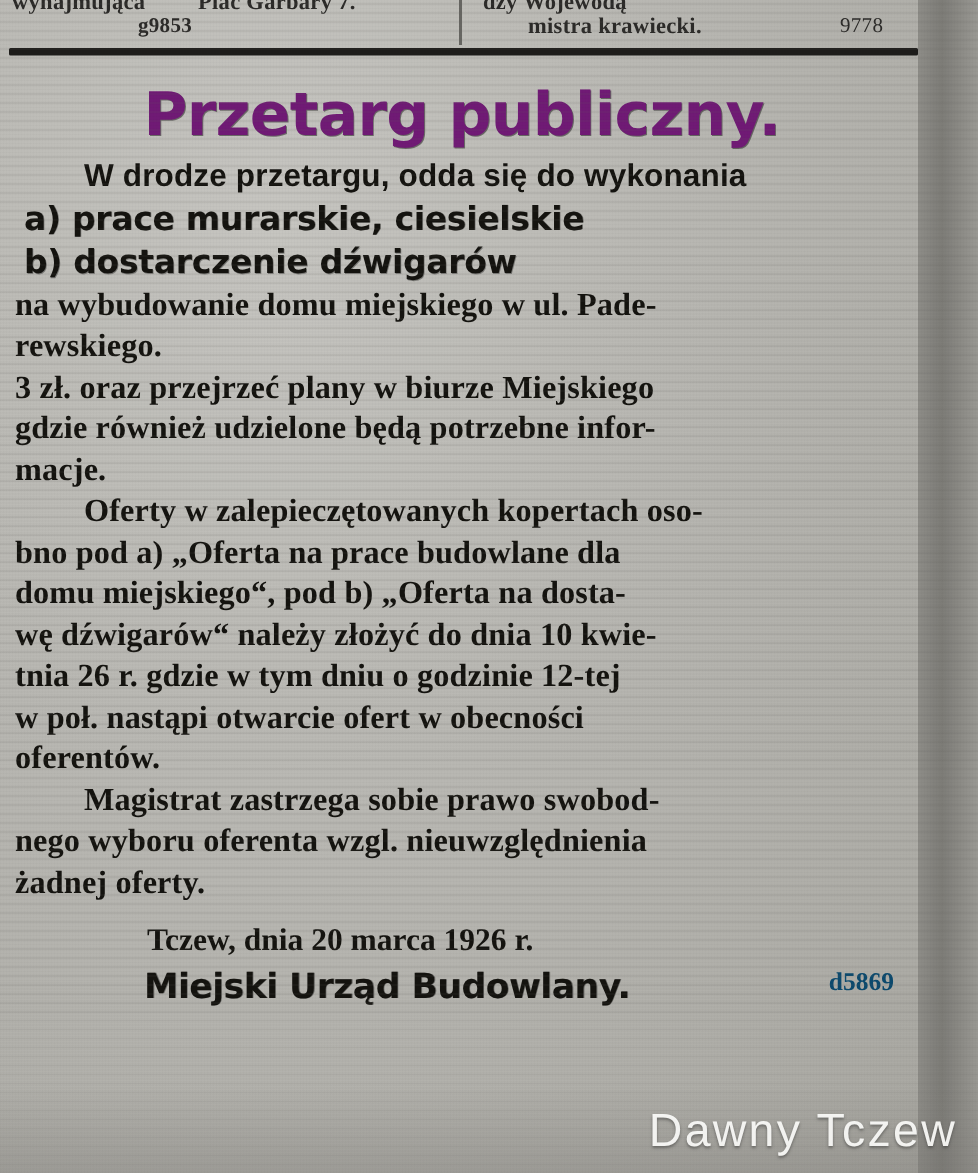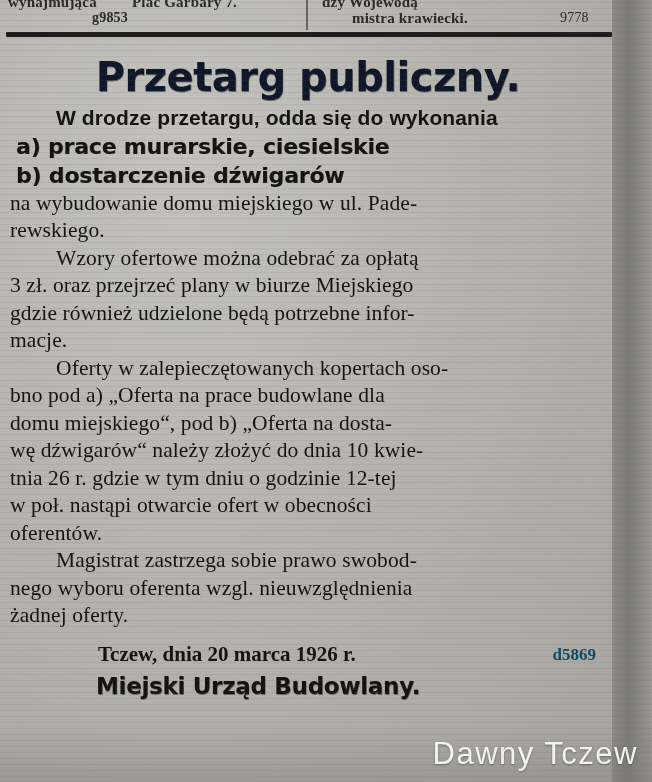--- a/index.html
+++ b/index.html
@@ -120,21 +120,21 @@
 
   .headline {
     font-family: "DejaVu Sans", sans-serif;
     font-weight: bold;
     font-size: 40px;
     letter-spacing: -0.5px;
     text-align: center;
     margin: 14px 0 6px 0;
     padding-left: 4px;
     text-shadow: 0.6px 0.6px 0 rgba(0,0,0,.45);
-    color: #0f172a;
+    color: #701a75;
   }
 
   .lead {
     font-family: Liberation Sans, sans-serif;
     font-weight: bold;
     font-size: 21px;
     text-indent: 46px;
     margin: 0 0 2px 0;
     padding: 0 4px 0 10px;
     line-height: 1.12;
@@ -146,21 +146,21 @@
     font-weight: bold;
     font-size: 22px;
     margin: 4px 0 1px 0;
     padding-left: 16px;
     letter-spacing: -.2px;
     text-shadow: 0.5px 0.4px 0 rgba(0,0,0,.35);
   }
 
   .para {
     font-family: "Liberation Serif", serif;
-    font-weight: normal;
+    font-weight: bold;
     font-size: 21.5px;
     line-height: 1.18;
     margin: 3px 0 0 0;
     padding: 0 16px 0 10px;
     letter-spacing: .1px;
     text-align: justify;
   }
   .para.indent { text-indent: 46px; }
   .para.tight { line-height: 1.14; }
 
@@ -244,21 +244,20 @@
     <div class="headline">Przetarg publiczny.</div>
 
     <div class="lead">W drodze przetargu, odda się do wykonania</div>
 
     <div class="bold-item">a) prace murarskie, ciesielskie</div>
     <div class="bold-item">b) dostarczenie dźwigarów</div>
 
     <div class="para tight">na wybudowanie domu miejskiego w ul. Pade-</div>
     <div class="para tight">rewskiego.</div>
 
-    <div class="para indent tight">Wzory ofertowe można odebrać za opłatą</div>
     <div class="para tight">3 zł. oraz przejrzeć plany w biurze Miejskiego</div>
     <div class="para tight">gdzie również udzielone będą potrzebne infor-</div>
     <div class="para tight">macje.</div>
 
     <div class="para indent tight">Oferty w zalepieczętowanych kopertach oso-</div>
     <div class="para tight">bno pod  a) „Oferta na prace budowlane dla</div>
     <div class="para tight">domu miejskiego“, pod  b)  „Oferta na dosta-</div>
     <div class="para tight">wę dźwigarów“ należy złożyć do dnia 10 kwie-</div>
     <div class="para tight">tnia 26 r. gdzie w tym dniu o godzinie 12-tej</div>
     <div class="para tight">w poł. nastąpi otwarcie ofert w obecności</div>

